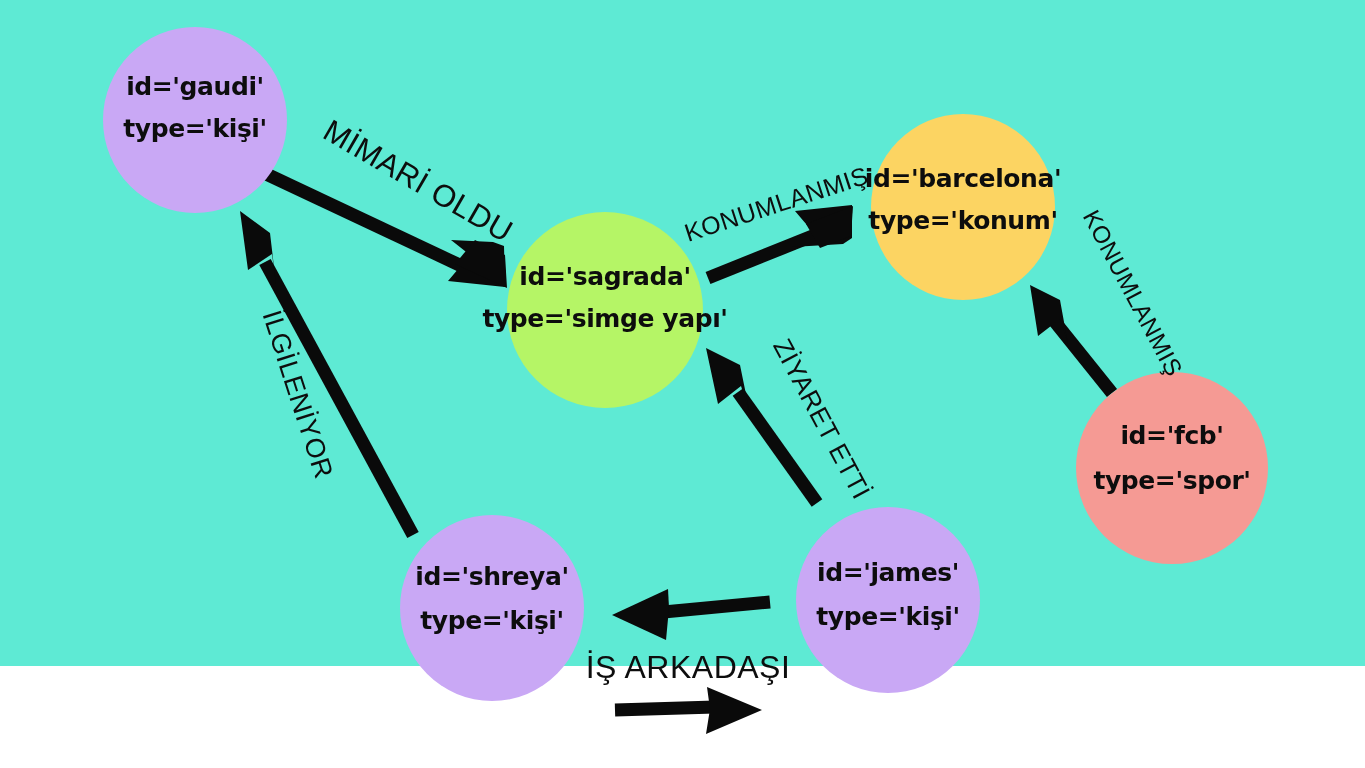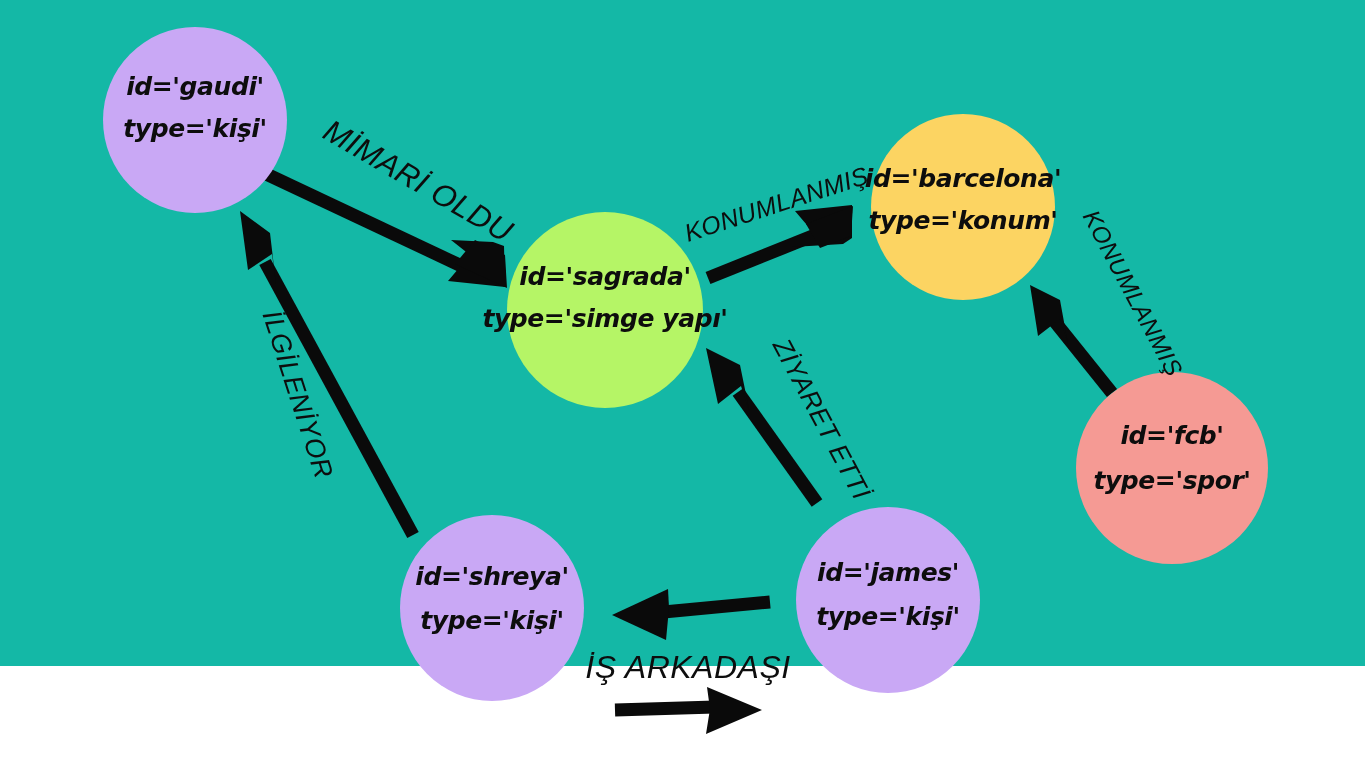--- a/index.html
+++ b/index.html
@@ -10,22 +10,21 @@
   body {
     width: 1365px;
     height: 768px;
     overflow: hidden;
     font-family: "DejaVu Sans", sans-serif;
   }
   #stage {
     position: relative;
     width: 1365px;
     height: 666px;
-    background: #14b8a6;
-    font-style: italic;
+    background: #5eead4;
   }
   #graph-svg {
     position: absolute;
     left: 0;
     top: 0;
     width: 1365px;
     height: 768px;
   }
   .node-ellipse {
     stroke: none;

